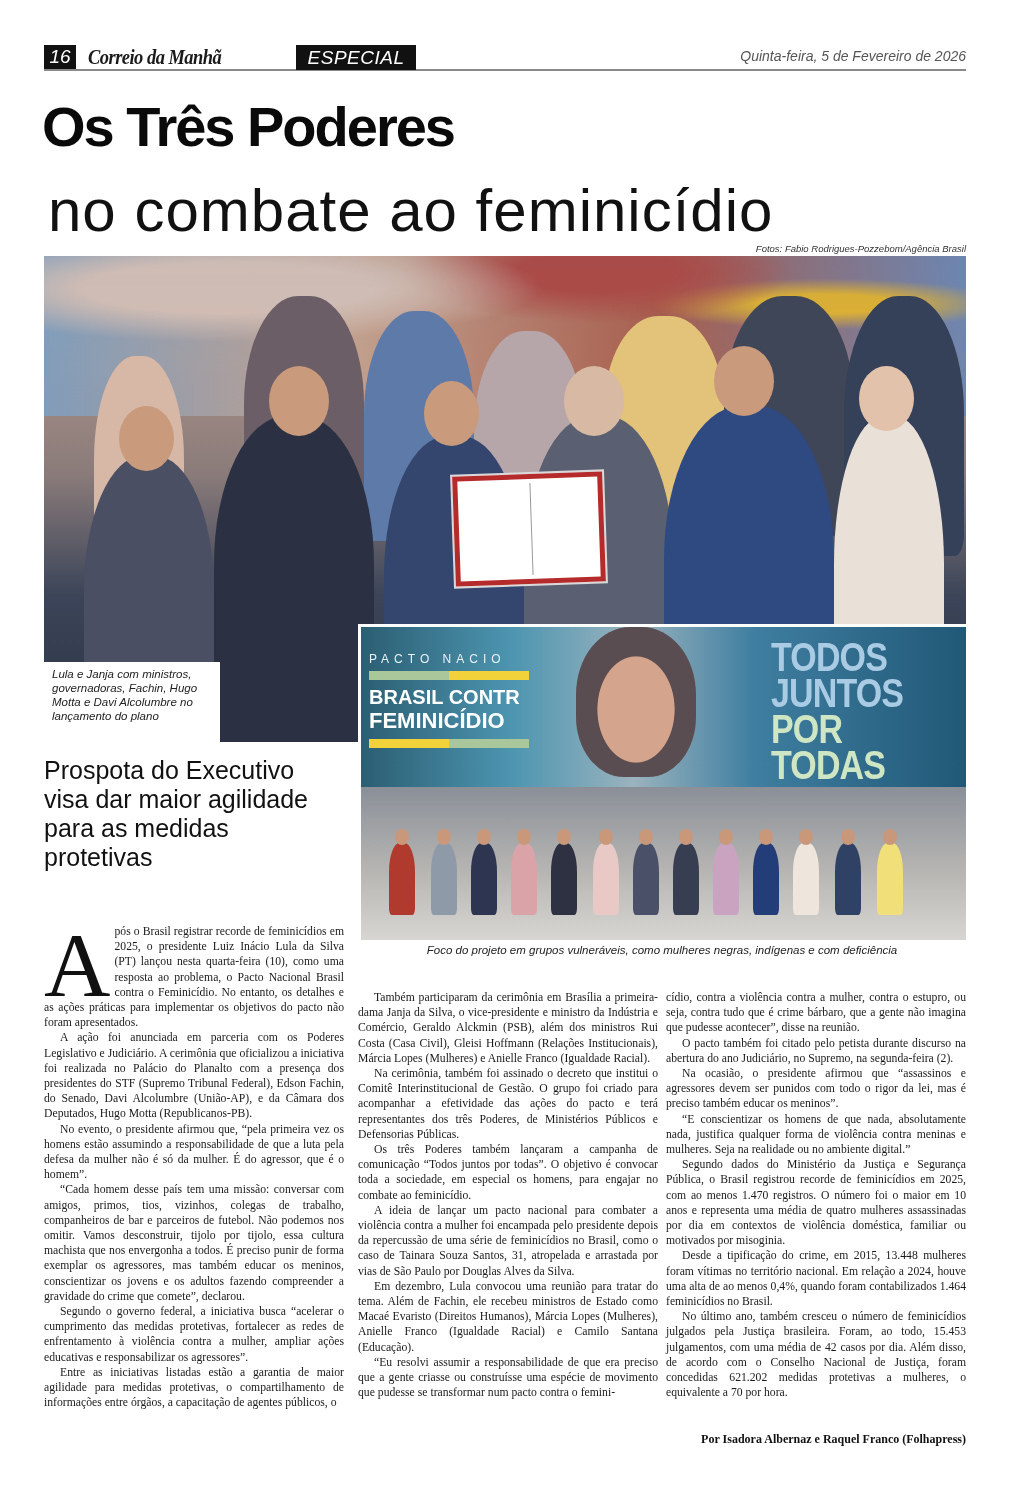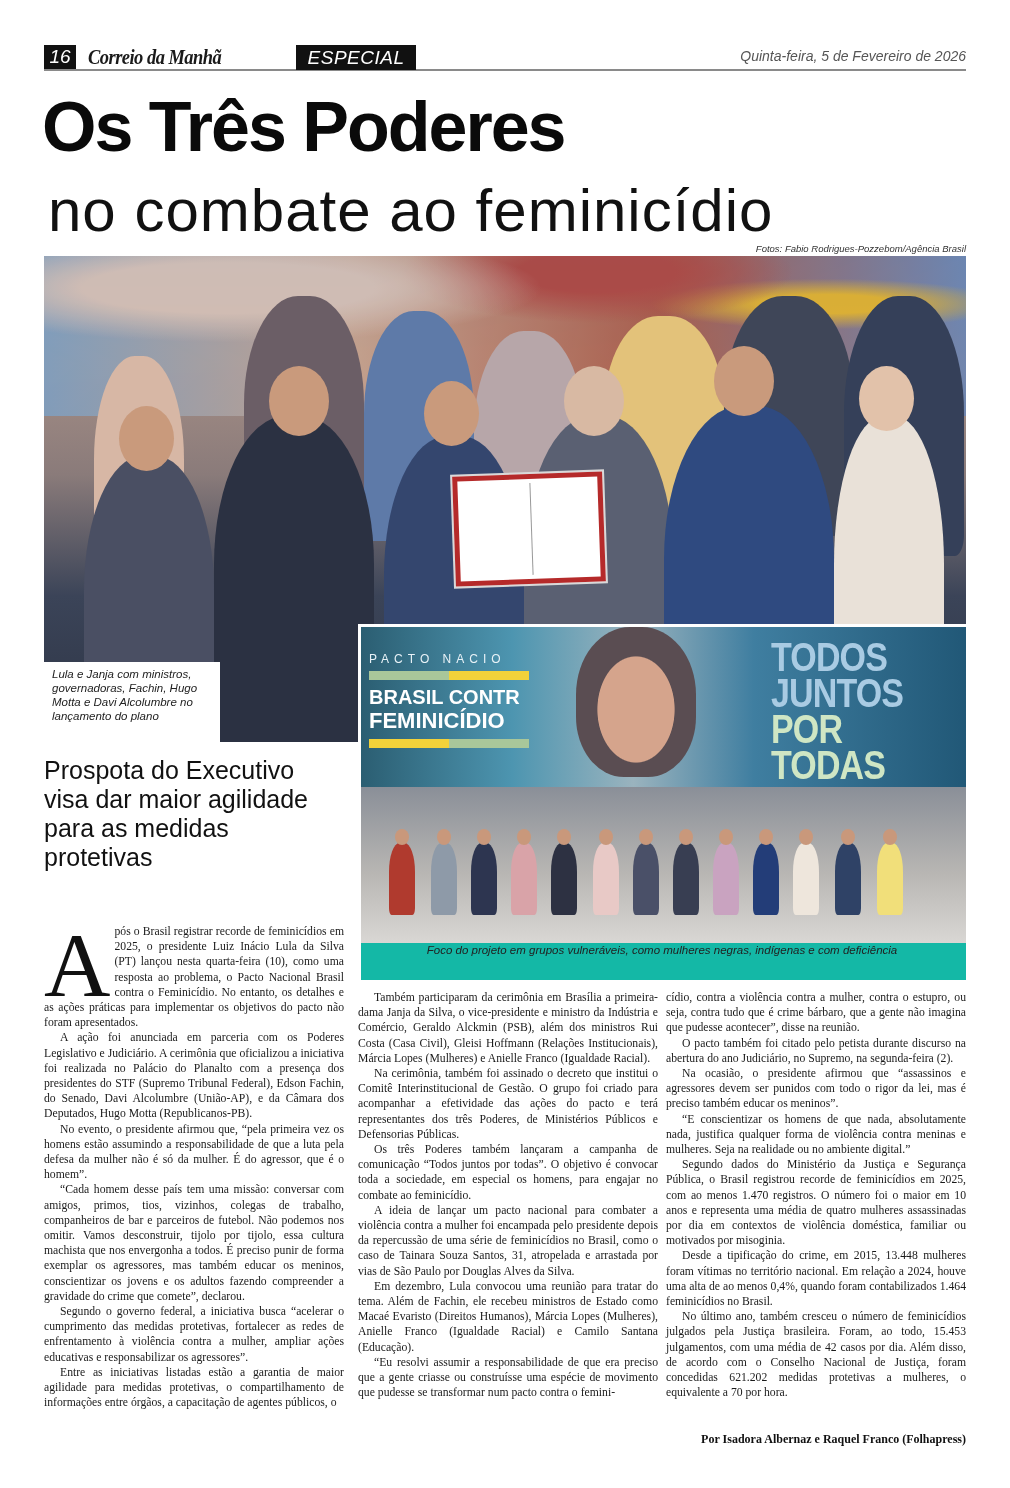--- a/index.html
+++ b/index.html
@@ -11,21 +11,21 @@
   .page-num { position: absolute; left: 0; top: 0; height: 24px; width: 32px; background: #111; color: #fff;
     font-family: "Liberation Sans", sans-serif; font-size: 19px; line-height: 24px; text-align: center; }
   .masthead { position: absolute; left: 44px; top: 0; font-family: "Liberation Serif", serif; font-weight: bold;
     font-size: 21px; line-height: 24px; letter-spacing: -0.6px; transform: scaleX(0.88); transform-origin: left; }
   .section-tag { position: absolute; left: 252px; top: 0; height: 25px; width: 120px; background: #111; color: #fff;
     font-family: "Liberation Sans", sans-serif; font-size: 19px; line-height: 25px; text-align: center; letter-spacing: 0.5px; }
   .dateline { position: absolute; right: 0; top: 3px; font-family: "Liberation Sans", sans-serif; font-size: 14px; color: #555; }
 
   
   .headline { position: absolute; left: 42px; top: 84px; width: 930px; font-family: "Liberation Sans", sans-serif;
-    font-weight: 900; font-size: 70px; line-height: 86px; letter-spacing: -2px; color: #0a0a0a; white-space: nowrap; }
+    font-weight: 900; font-size: 56px; line-height: 86px; letter-spacing: -2px; color: #0a0a0a; white-space: nowrap; }
   .subheadline { position: absolute; left: 48px; top: 180px; font-family: "Liberation Sans", sans-serif; font-weight: 300;
     font-size: 60px; line-height: 62px; letter-spacing: 1px; color: #111; white-space: nowrap; }
   .photo-credit { position: absolute; right: 44px; top: 243px; font-family: "Liberation Sans", sans-serif;
     font-size: 9.5px; color: #333; font-style: italic; }
 
   
   .photo-main { position: absolute; left: 44px; top: 256px; width: 922px; height: 486px; overflow: hidden;
     background: linear-gradient(180deg, #6b87a8 0%, #a58e86 22%, #8a7b7a 45%, #3b4458 70%, #2d3445 100%); }
   .photo-main .bg-art { position: absolute; left: 0; top: 0; width: 100%; height: 160px;
     background: radial-gradient(ellipse at 20% 20%, #d8c2b7 0 14%, transparent 30%),
@@ -35,22 +35,22 @@
   .person { position: absolute; border-radius: 45% 45% 8% 8%; }
   .head { position: absolute; border-radius: 50%; background: #c99a7c; }
   .document-prop { position: absolute; left: 410px; top: 218px; width: 150px; height: 110px; background: #fff;
     border: 5px solid #b52a2a; box-shadow: 0 0 0 2px #d9d9d9; transform: rotate(-2deg); }
   .document-prop::after { content: ""; position: absolute; left: 72px; top: 4px; width: 1px; height: 92px; background: #999; }
 
   .caption-main { position: absolute; left: 44px; top: 662px; width: 176px; height: 80px; background: #fff;
     padding: 5px 8px; font-family: "Liberation Sans", sans-serif; font-style: italic; font-size: 11.5px; line-height: 14px; color: #222; }
 
   
-  .photo-second { position: absolute; left: 358px; top: 624px; width: 608px; height: 356px; overflow: hidden;
-    border-left: 3px solid #fff; border-top: 3px solid #fff; background: #14b8a6; }
+  .photo-second { position: absolute; left: 358px; top: 624px; width: 608px; height: 316px; overflow: hidden;
+    border-left: 3px solid #fff; border-top: 3px solid #fff; background: #0369a1; }
   .screen { position: absolute; left: 0; top: 0; width: 100%; height: 160px;
     background: linear-gradient(90deg, #2b5e72 0%, #4d95b0 25%, #9ab3be 45%, #3f7ea0 65%, #215877 100%); }
   .screen .face { position: absolute; left: 215px; top: 0; width: 120px; height: 150px; border-radius: 45% 45% 40% 40%;
     background: radial-gradient(ellipse at 50% 55%, #d5a48c 0 45%, #5a4d52 46% 100%); }
   .screen-pacto { position: absolute; left: 8px; top: 25px; color: #e8f2f7; font-family: "Liberation Sans", sans-serif;
     font-size: 12px; letter-spacing: 5px; }
   .screen-bar { position: absolute; height: 9px; }
   .screen-brasil { position: absolute; left: 8px; top: 60px; color: #fff; font-family: "Liberation Sans", sans-serif;
     font-weight: bold; font-size: 20px; line-height: 20px; }
   .screen-femin { position: absolute; left: 8px; top: 80px; color: #fff; font-family: "Liberation Sans", sans-serif;

